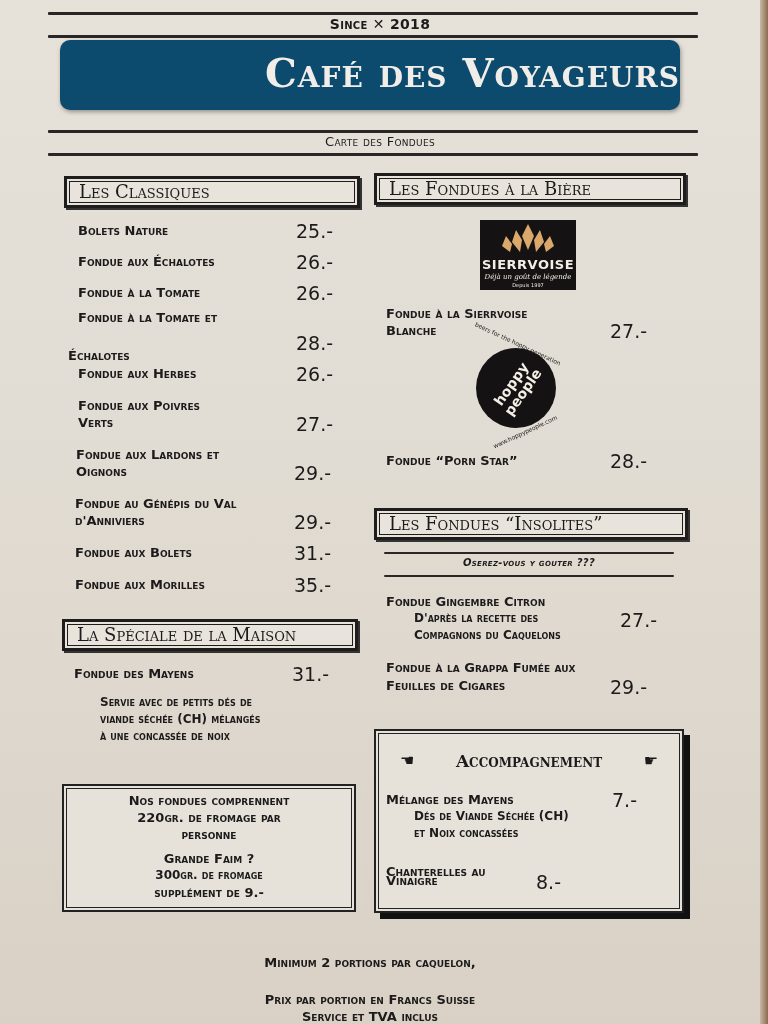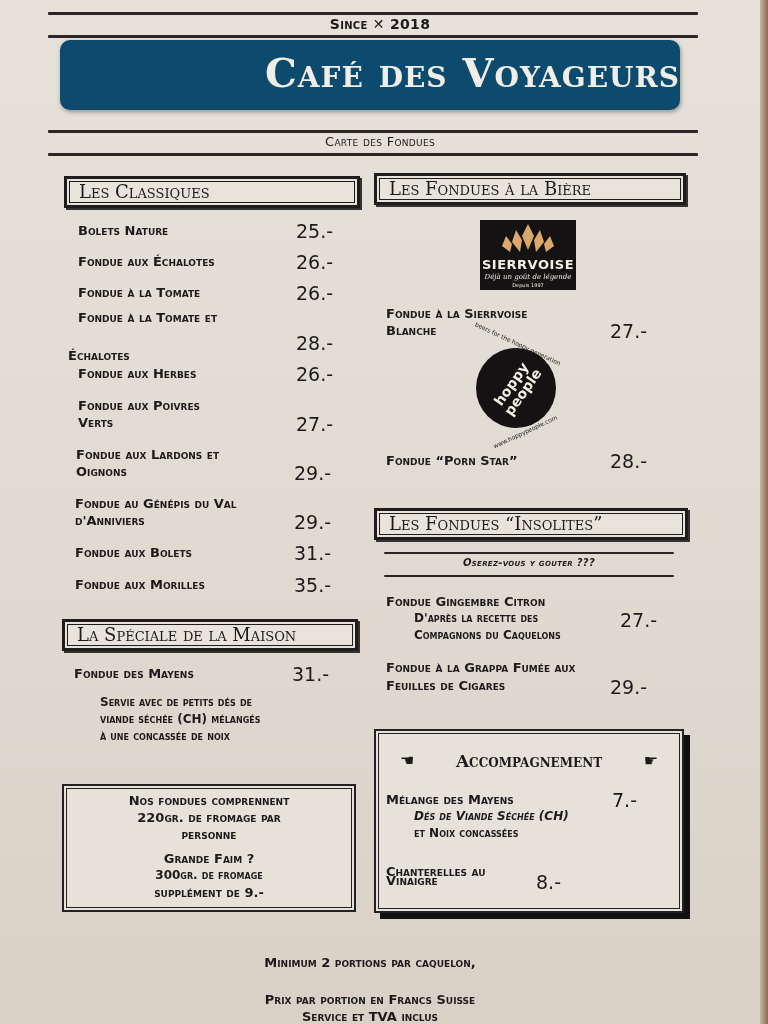--- a/index.html
+++ b/index.html
@@ -156,21 +156,21 @@
 <div class="item" style="left:386px; top:677px;">Feuilles de Cigares</div>
 <div class="price" style="left:610px; top:676px;">29.-</div>
 
 <div class="box shadow-box" style="left:374px; top:729px; width:306px; height:180px;">
   <div style="position:absolute; left:24px; top:20px; font-size:16px;">☚</div>
   <div style="position:absolute; left:0; width:100%; text-align:center; top:20px; font-family:'DejaVu Serif', serif; font-variant:small-caps; font-weight:bold; font-size:17px;">Accompagnement</div>
   <div style="position:absolute; right:24px; top:20px; font-size:16px;">☛</div>
 
   <div class="item" style="left:10px; top:60px;">Mélange des Mayens</div>
   <div class="price" style="left:236px; top:58px;">7.-</div>
-  <div class="note" style="left:38px; top:77px;font-style:italic;">Dés de Viande Séchée (CH)</div>
+  <div class="note" style="left:38px; top:77px;">Dés de Viande Séchée (CH)</div>
   <div class="note" style="left:38px; top:94px;">et Noix concassées</div>
 
   <div class="item" style="left:10px; top:132px;">Chanterelles au</div>
   <div class="item" style="left:10px; top:141px;">Vinaigre</div>
   <div class="price" style="left:160px; top:140px;">8.-</div>
 </div>
 
 <div class="center-text note" style="top:954px; font-size:13px; left:-14px;">Minimum 2 portions par caquelon,</div>
 <div class="center-text note" style="top:991px; font-size:13px; left:-14px;">Prix par portion en Francs Suisse</div>
 <div class="center-text note" style="top:1008px; font-size:13px; left:-14px;">Service et TVA inclus</div>

